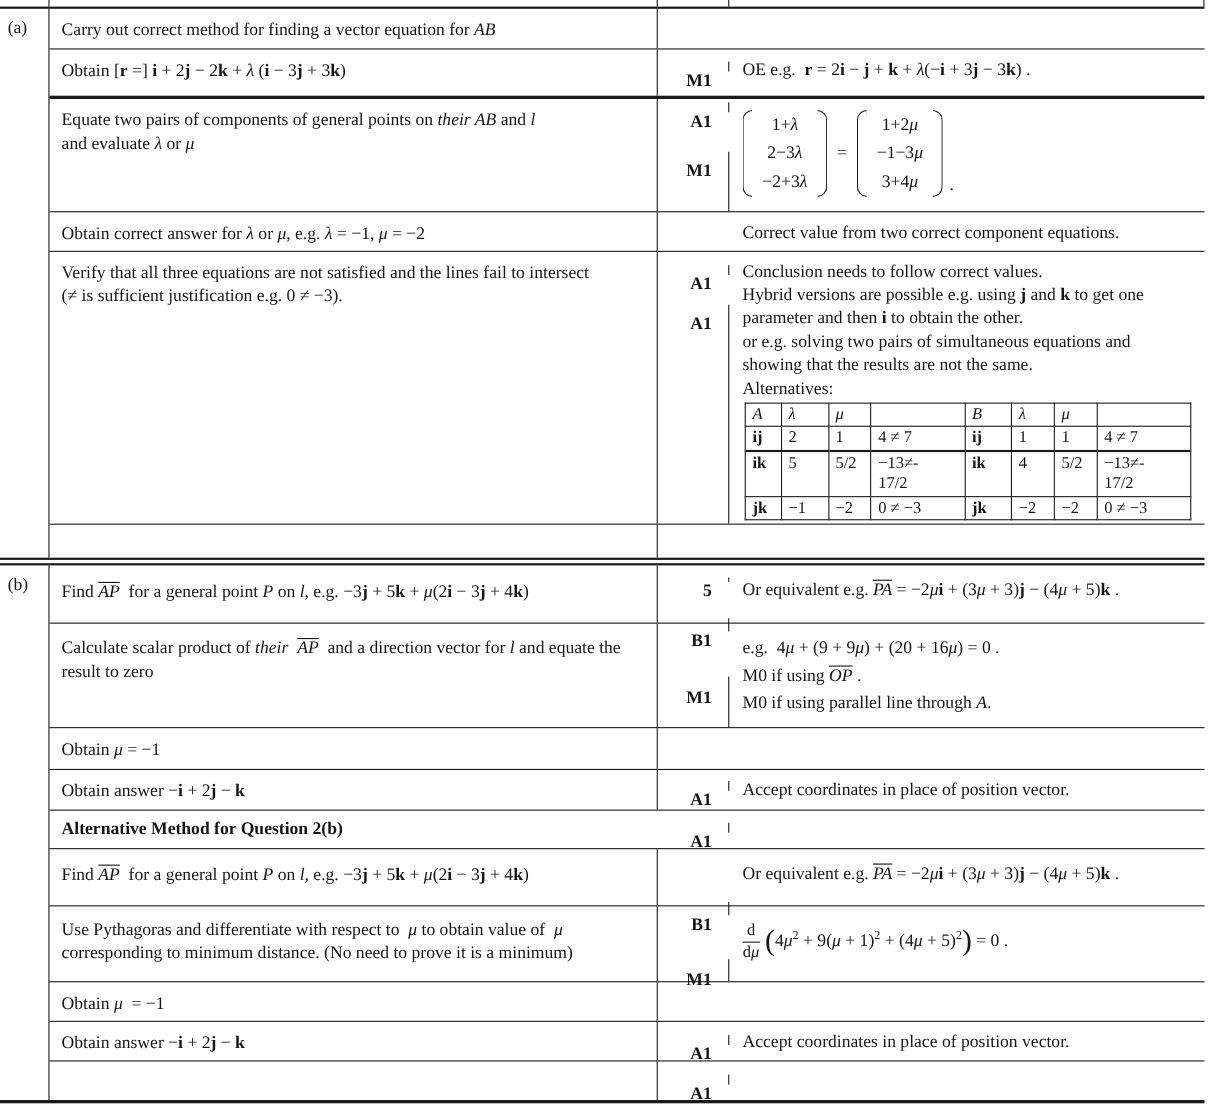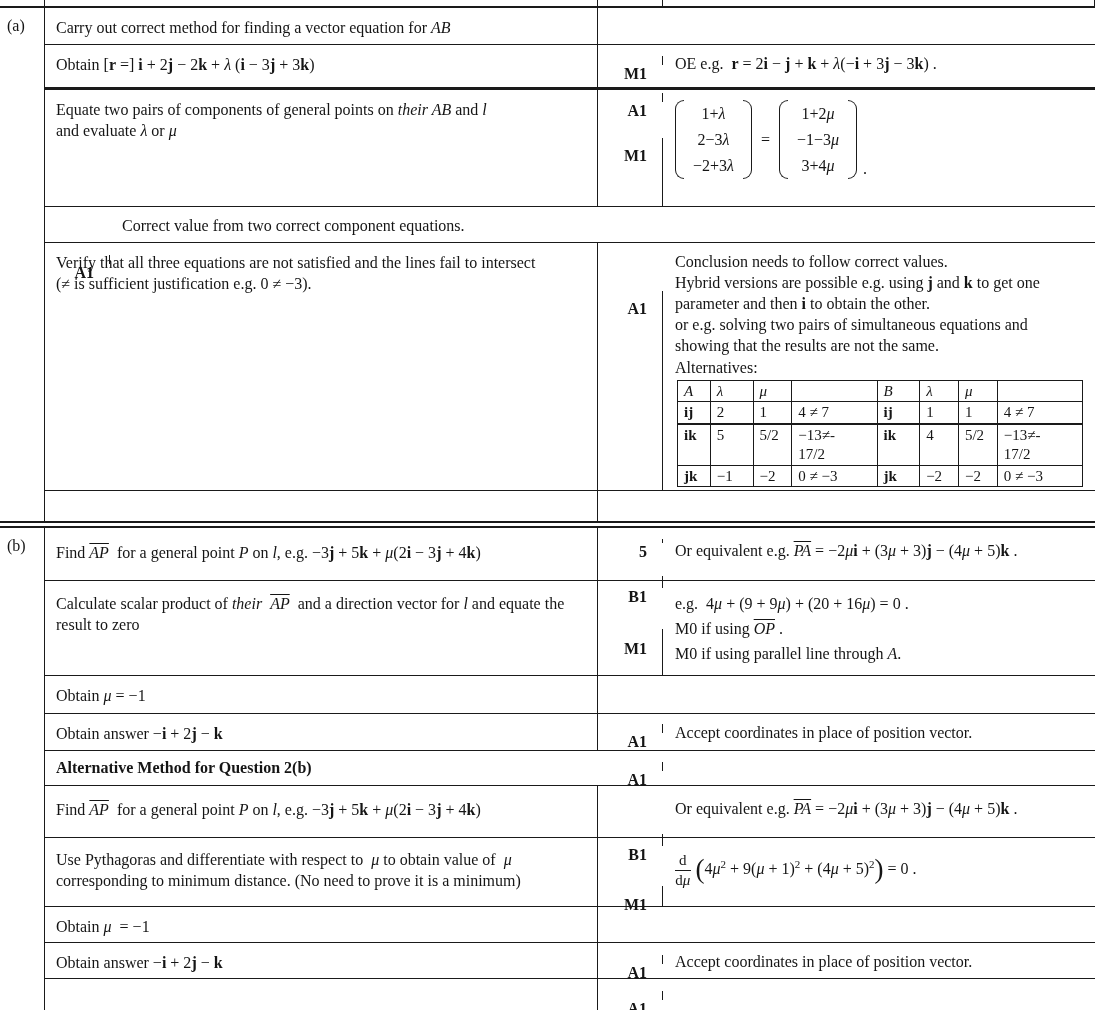--- a/index.html
+++ b/index.html
@@ -85,21 +85,21 @@
         <div class="c-mark">M1</div>
         <div class="c-comment"></div>
       </div>
 
       <div class="mrow thick" style="height:45px">
         <div class="c-desc">Obtain [<b>r</b> =] <b>i</b> + 2<b>j</b> − 2<b>k</b> + <i>λ</i> (<b>i</b> − 3<b>j</b> + 3<b>k</b>)</div>
         <div class="c-mark">A1</div>
         <div class="c-comment">OE e.g.&nbsp; <b>r</b> = 2<b>i</b> − <b>j</b> + <b>k</b> + <i>λ</i>(−<b>i</b> + 3<b>j</b> − 3<b>k</b>) .</div>
       </div>
 
-      <div class="mrow" style="height:117px">
+      <div class="mrow" style="height:103px">
         <div class="c-desc">Equate two pairs of components of general points on <i>their AB</i> and <i>l</i><br>and evaluate <i>λ</i> or <i>μ</i></div>
         <div class="c-mark">M1</div>
         <div class="c-comment">
           <span class="cvec">
             <span class="par l"></span>
             <span class="col">
               <span>1+<i>λ</i></span>
               <span>2−3<i>λ</i></span>
               <span>−2+3<i>λ</i></span>
             </span>
@@ -111,20 +111,21 @@
               <span>−1−3<i>μ</i></span>
               <span>3+4<i>μ</i></span>
             </span>
             <span class="par r"></span>
             <span class="dot">.</span>
           </span>
         </div>
       </div>
 
       <div class="mrow" style="height:36px">
+        <div class="c-desc">Obtain correct answer for <i>λ</i> or <i>μ</i>, e.g. <i>λ</i> = −1, <i>μ</i> = −2</div>
         <div class="c-mark">A1</div>
         <div class="c-comment">Correct value from two correct component equations.</div>
       </div>
 
       <div class="mrow" style="height:248px">
         <div class="c-desc">Verify that all three equations are not satisfied and the lines fail to intersect<br>(≠ is sufficient justification e.g. 0 ≠ −3).</div>
         <div class="c-mark">A1</div>
         <div class="c-comment">
           <div>Conclusion needs to follow correct values.<br>Hybrid versions are possible e.g. using <b>j</b> and <b>k</b> to get one parameter and then <b>i</b> to obtain the other.<br>or e.g. solving two pairs of simultaneous equations and showing that the results are not the same.<br>Alternatives:</div>
           <table class="alt">

